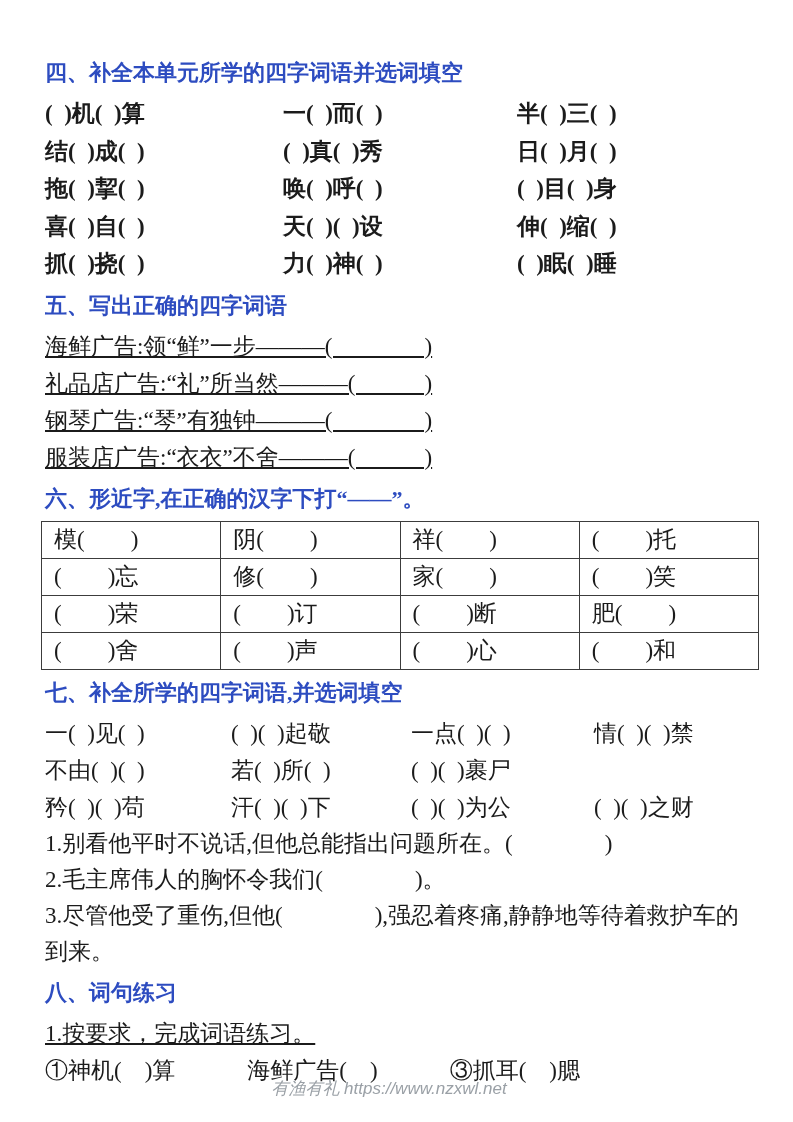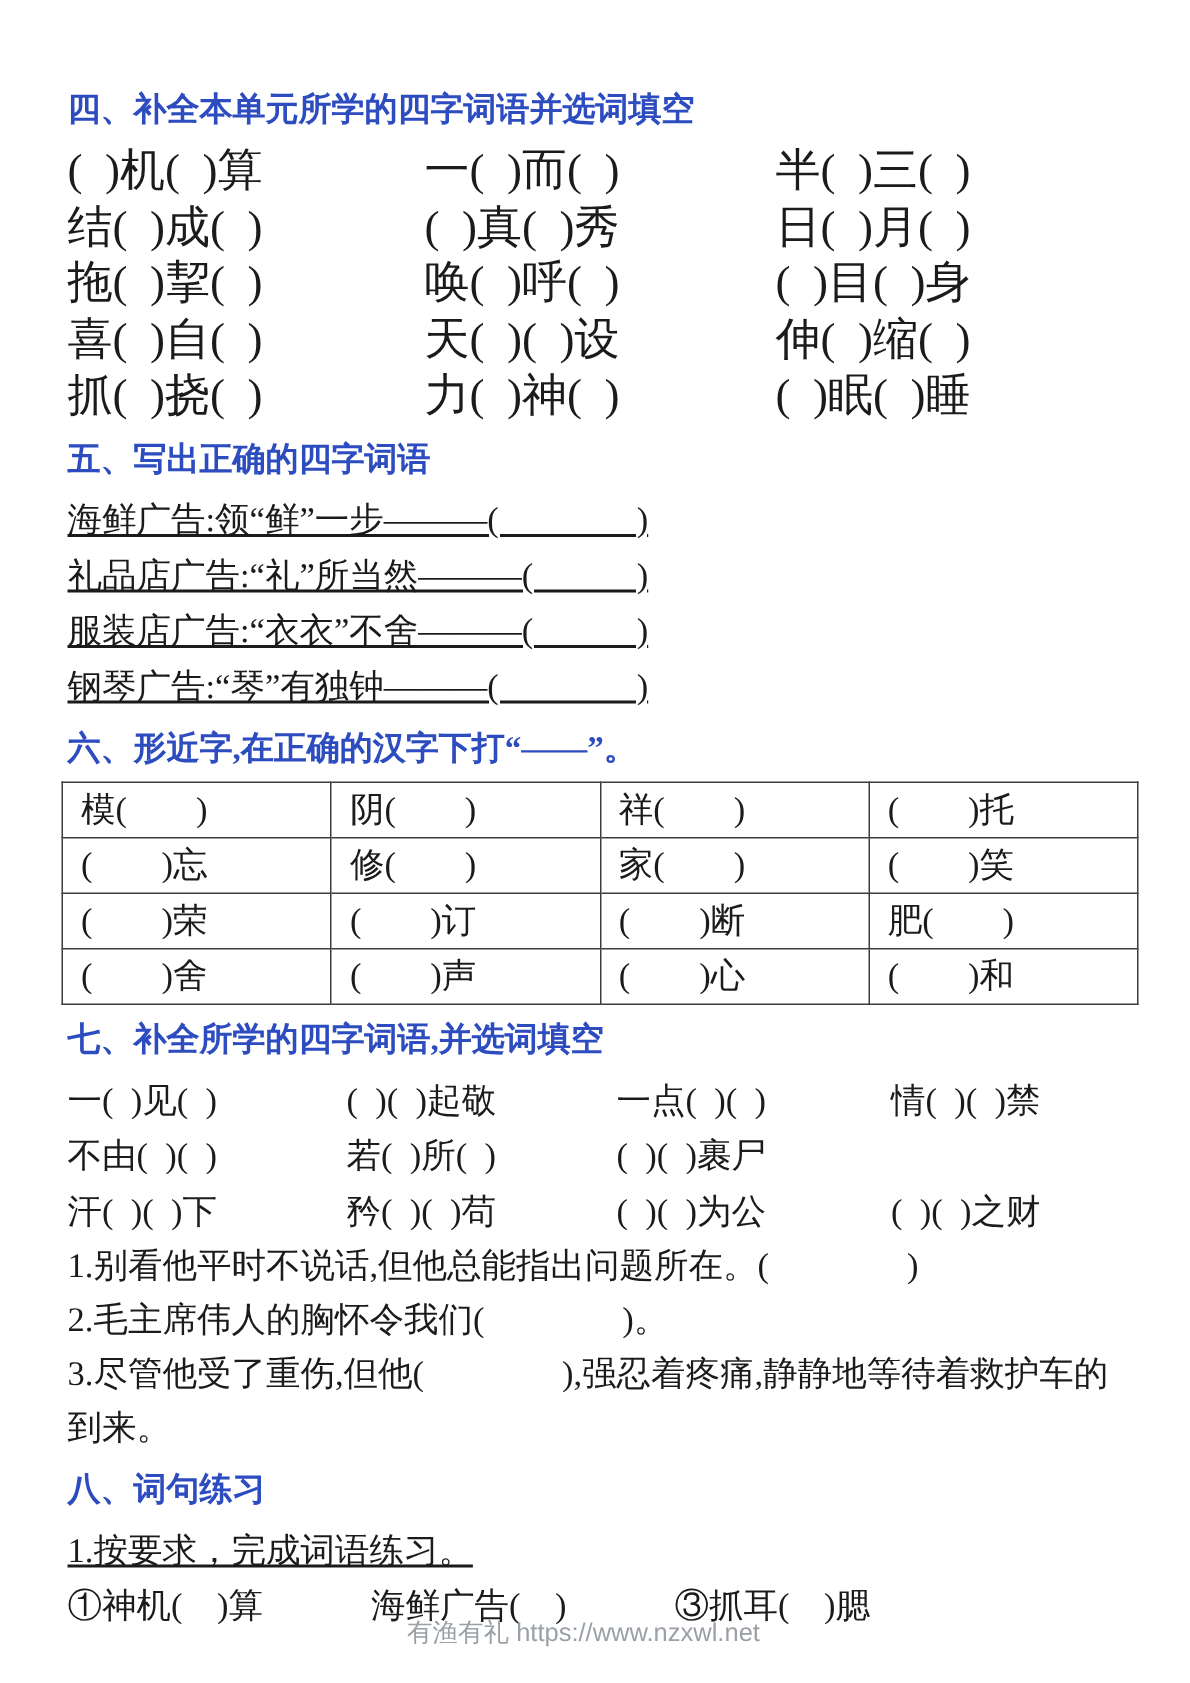--- a/index.html
+++ b/index.html
@@ -8,41 +8,42 @@
     font-family:"Liberation Serif","DejaVu Serif",serif;
     color:#1b1b1b;overflow:hidden;box-sizing:border-box;
   }
   .content{padding:50px 36px 0 45px;}
   .sec-title{
     color:#2d4cc0;font-size:22px;font-weight:bold;
     line-height:30px;margin:8px 0 7px 0;white-space:pre-wrap;
   }
   .row3{
     display:grid;grid-template-columns:238px 234px 1fr;
-    font-size:30px;line-height:37.5px;white-space:pre-wrap;
+    font-size:23px;line-height:37.5px;white-space:pre-wrap;font-weight:bold;
   }
   .row4{
     display:grid;grid-template-columns:186px 180px 183px 1fr;
     font-size:23px;line-height:37px;white-space:pre-wrap;
   }
   .line{font-size:23px;line-height:37px;white-space:pre-wrap;text-decoration:underline;}
   .sent{font-size:23px;line-height:36px;white-space:pre-wrap;width:714px;}
   table.match{
     border-collapse:collapse;width:718px;margin:2px 0 4px -4px;
     table-layout:fixed;
   }
   table.match td{
     border:1.5px solid #3c3c3c;height:36px;font-size:23px;
     padding:0 0 0 12px;white-space:pre-wrap;
   }
   .items8{display:flex;gap:72px;font-size:23px;line-height:37px;white-space:pre-wrap;}
   .footer{
     position:absolute;left:0;right:0;bottom:22px;text-align:center;
     color:#9aa0a6;font-size:17px;
     font-family:"Liberation Sans","DejaVu Sans",sans-serif;
+    font-style:italic;
   }
 </style>
 </head>
 <body>
 
 <div class="page">
   <div class="content">
 
     <div class="sec-title">四、补全本单元所学的四字词语并选词填空</div>
     <div class="row3">
@@ -67,22 +68,22 @@
     </div>
     <div class="row3">
       <span>抓(  )挠(  )</span>
       <span>力(  )神(  )</span>
       <span>(  )眠(  )睡</span>
     </div>
 
     <div class="sec-title">五、写出正确的四字词语</div>
     <div class="line">海鲜广告:领“鲜”一步———(　　　　)</div>
     <div class="line">礼品店广告:“礼”所当然———(　　　)</div>
+    <div class="line">钢琴广告:“琴”有独钟———(　　　　)</div>
     <div class="line">服装店广告:“衣衣”不舍———(　　　)</div>
-    <div class="line">钢琴广告:“琴”有独钟———(　　　　)</div>
 
     <div class="sec-title">六、形近字,在正确的汉字下打“——”。</div>
     <table class="match">
       <tbody>
           <tr>
         <td>模(　　)</td>
         <td>阴(　　)</td>
         <td>祥(　　)</td>
         <td>(　　)托</td>
       </tr>
@@ -113,22 +114,22 @@
       <span>(  )(  )起敬</span>
       <span>一点(  )(  )</span>
       <span>情(  )(  )禁</span>
     </div>
     <div class="row4">
       <span>不由(  )(  )</span>
       <span>若(  )所(  )</span>
       <span>(  )(  )裹尸</span>
     </div>
     <div class="row4">
+      <span>矜(  )(  )苟</span>
       <span>汗(  )(  )下</span>
-      <span>矜(  )(  )苟</span>
       <span>(  )(  )为公</span>
       <span>(  )(  )之财</span>
     </div>
     <div class="sent">1.别看他平时不说话,但他总能指出问题所在。(　　　　)</div>
     <div class="sent">2.毛主席伟人的胸怀令我们(　　　　)。</div>
     <div class="sent">3.尽管他受了重伤,但他(　　　　),强忍着疼痛,静静地等待着救护车的到来。</div>
 
     <div class="sec-title">八、词句练习</div>
     <div class="line">1.按要求，完成词语练习。</div>
     <div class="items8">

